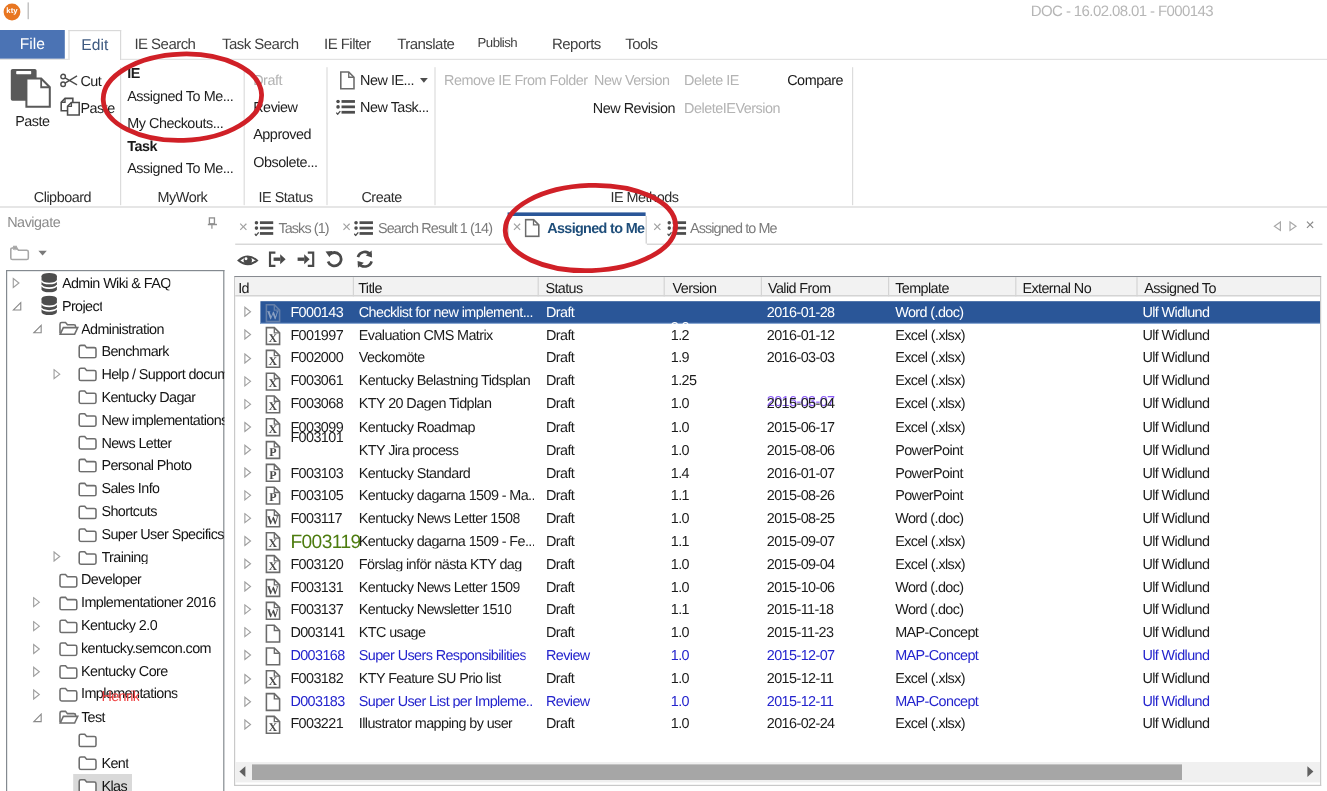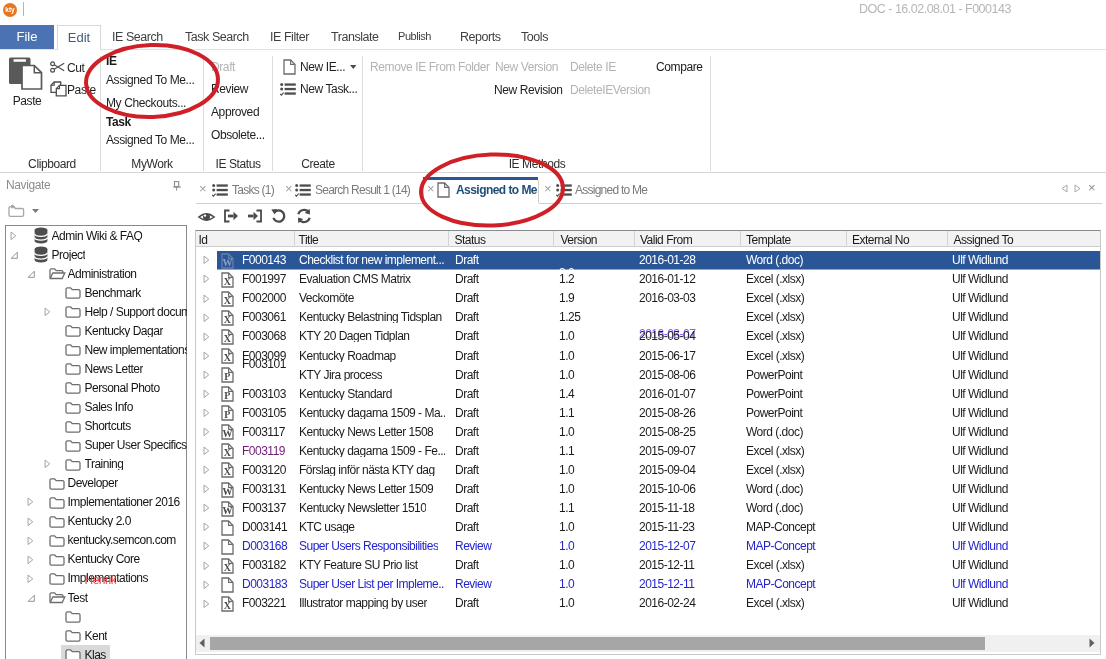--- a/index.html
+++ b/index.html
@@ -483,21 +483,21 @@
 <div class="ab txt" style="left:746px;top:425.8px;font-size:12px;letter-spacing:-0.5px;color:#1c1c1c">Word (.doc)</div>
 <div class="ab txt" style="left:952px;top:425.8px;font-size:12px;letter-spacing:-0.5px;color:#1c1c1c">Ulf Widlund</div>
 <svg class="ab" style="left:203px;top:446.0px" width="7" height="9.6">
       <use href="#arrc"></use>
     </svg>
 <svg class="ab" style="left:221px;top:443.3px" width="13" height="16" viewBox="0 0 13 16">
 <path d="M1 1 h6.6 l4.4 4.4 V15 H1 Z" fill="#fff" stroke="#6b6b6b" stroke-width="1.3"></path>
 <path d="M7.6 1 v4.4 h4.4" fill="none" stroke="#6b6b6b" stroke-width="1.1"></path>
       <text x="6.4" y="12.8" text-anchor="middle" font-size="10" font-weight="bold" font-family="Liberation Serif,serif" fill="#4a4a4a">X</text>
     </svg>
-<div class="ab txt" style="left:242px;top:444.8px;font-size:12px;letter-spacing:-0.5px;color:#701a75">F003119</div>
+<div class="ab txt" style="left:242px;top:444.8px;font-size:16px;letter-spacing:-0.5px;color:#4d7c0f">F003119</div>
 <div class="ab txt" style="left:299px;top:444.8px;font-size:12px;letter-spacing:-0.5px;color:#1c1c1c;max-width:146px;overflow:hidden">Kentucky dagarna 1509 - Fe...</div>
 <div class="ab txt" style="left:455px;top:444.8px;font-size:12px;letter-spacing:-0.5px;color:#1c1c1c">Draft</div>
 <div class="ab txt" style="left:559px;top:444.8px;font-size:12px;letter-spacing:-0.5px;color:#1c1c1c">1.1</div>
 <div class="ab txt" style="left:639px;top:444.8px;font-size:12px;letter-spacing:-0.5px;color:#1c1c1c">2015-09-07</div>
 <div class="ab txt" style="left:746px;top:444.8px;font-size:12px;letter-spacing:-0.5px;color:#1c1c1c">Excel (.xlsx)</div>
 <div class="ab txt" style="left:952px;top:444.8px;font-size:12px;letter-spacing:-0.5px;color:#1c1c1c">Ulf Widlund</div>
 <svg class="ab" style="left:203px;top:465.1px" width="7" height="9.6">
       <use href="#arrc"></use>
     </svg>
 <svg class="ab" style="left:221px;top:462.4px" width="13" height="16" viewBox="0 0 13 16">

